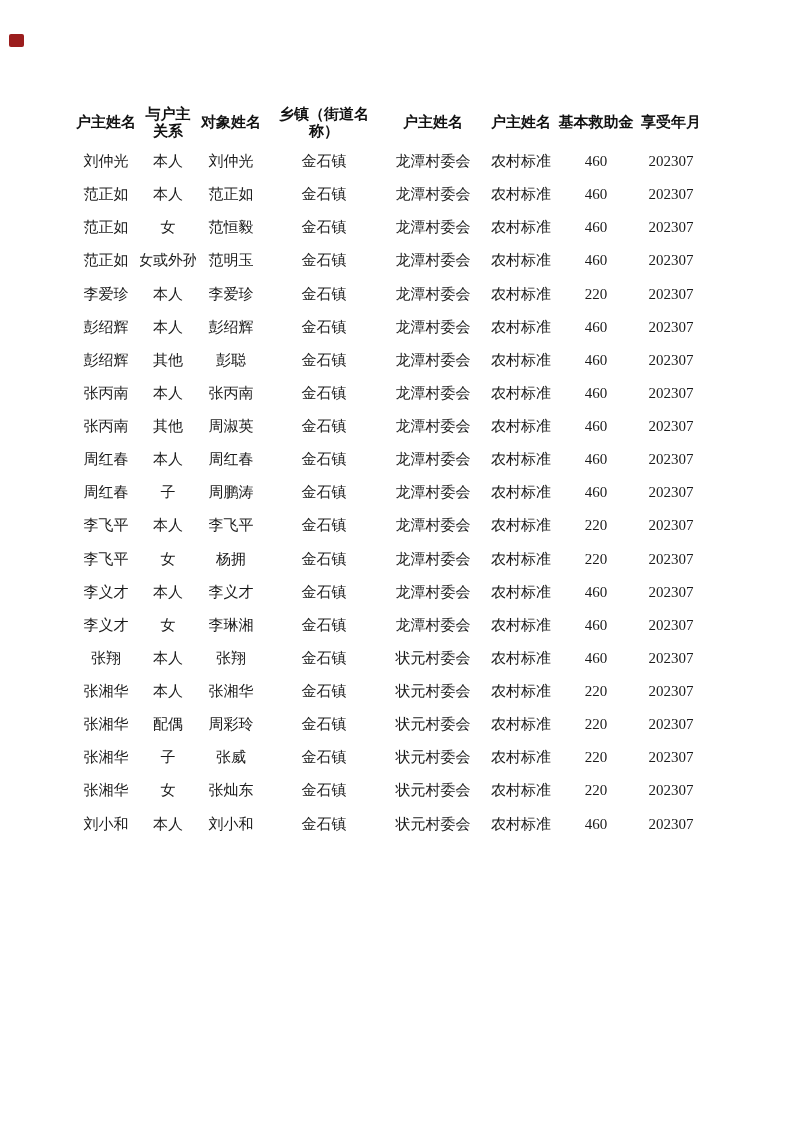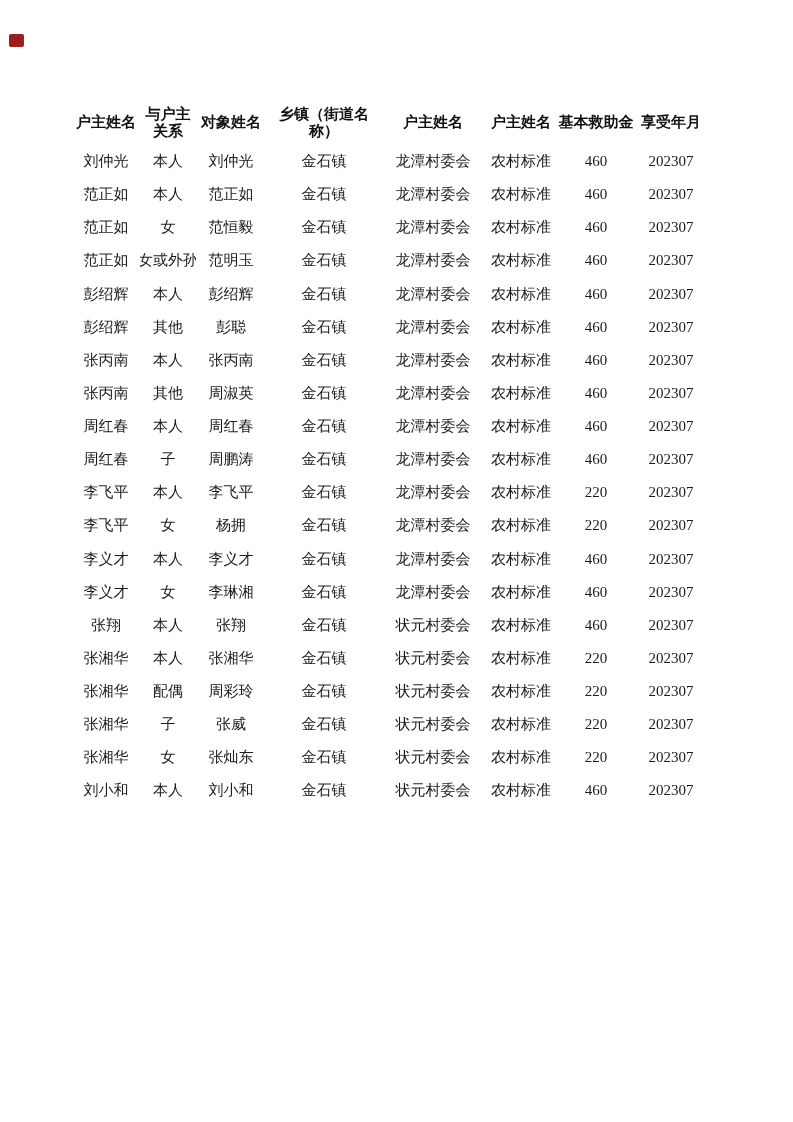--- a/index.html
+++ b/index.html
@@ -177,20 +177,46 @@
           </td>
           <td>
             <div class="cellwrap">460</div>
           </td>
           <td>
             <div class="cellwrap">202307</div>
           </td>
         </tr>
         <tr>
           <td>
+            <div class="cellwrap">李爱珍</div>
+          </td>
+          <td>
+            <div class="cellwrap">本人</div>
+          </td>
+          <td>
+            <div class="cellwrap">李爱珍</div>
+          </td>
+          <td>
+            <div class="cellwrap">金石镇</div>
+          </td>
+          <td>
+            <div class="cellwrap">龙潭村委会</div>
+          </td>
+          <td>
+            <div class="cellwrap">农村标准</div>
+          </td>
+          <td>
+            <div class="cellwrap">220</div>
+          </td>
+          <td>
+            <div class="cellwrap">202307</div>
+          </td>
+        </tr>
+        <tr>
+          <td>
             <div class="cellwrap">彭绍辉</div>
           </td>
           <td>
             <div class="cellwrap">本人</div>
           </td>
           <td>
             <div class="cellwrap">彭绍辉</div>
           </td>
           <td>
             <div class="cellwrap">金石镇</div>

